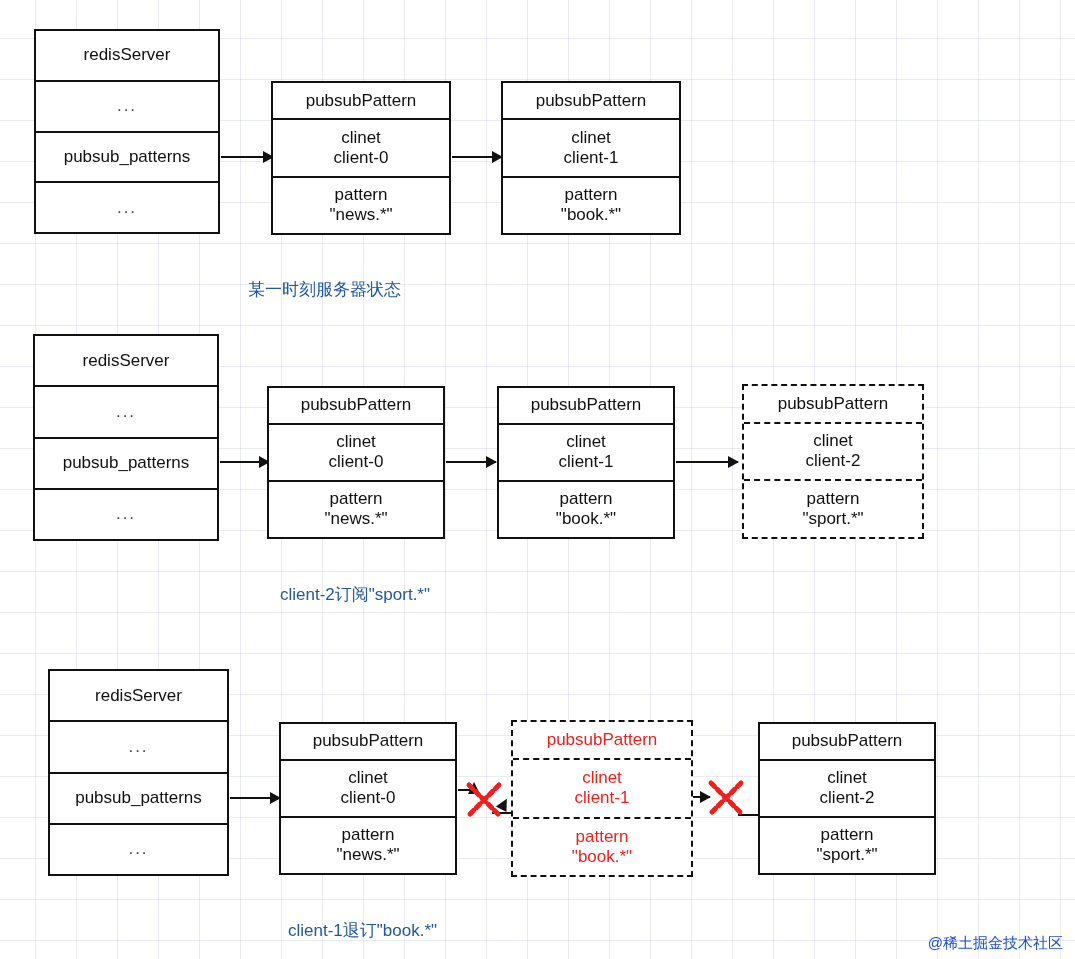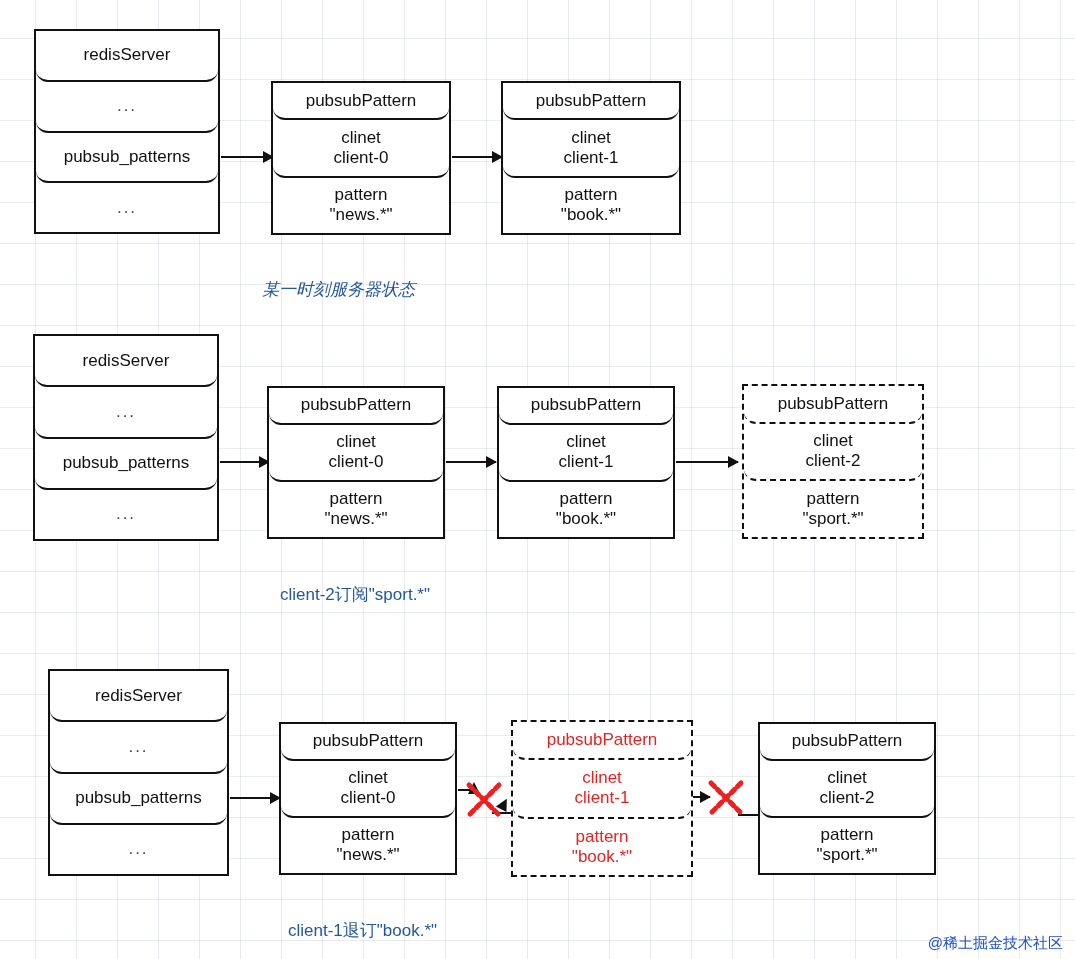--- a/index.html
+++ b/index.html
@@ -43,21 +43,20 @@
     display: flex;
     flex-direction: column;
     align-items: center;
     justify-content: center;
     border-bottom: 2.2px solid #111111;
     text-align: right;
     line-height: 1.18;
     font-size: 17px;
     padding: 1px 2px;
     white-space: nowrap;
-    border-radius: 12px;
   }
   .node.dashed .cell {
     border-bottom-style: dashed;
   }
   .node .cell:last-child {
     border-bottom: none;
   }
   .node .cell .sub {
     display: block;
   }
@@ -162,21 +161,21 @@
   <div class="cell">
     <span class="sub">clinet</span>
     <span class="sub">client-1</span>
   </div>
   <div class="cell">
     <span class="sub">pattern</span>
     <span class="sub">"book.*"</span>
   </div>
 </div>
 
-<div class="caption" style="left:262px; top:278px;font-style:italic;">某一时刻服务器状态</div>
+<div class="caption" style="left:248px; top:278px;">某一时刻服务器状态</div>
 
 <div class="node server" style="left:33px; top:334px; width:186px; height:207px;">
   <div class="cell">redisServer</div>
   <div class="cell dots">...</div>
   <div class="cell">pubsub_patterns</div>
   <div class="cell dots">...</div>
 </div>
 
 <div class="arrow" style="left:220px; top:461px; width:49px;"></div>
 

